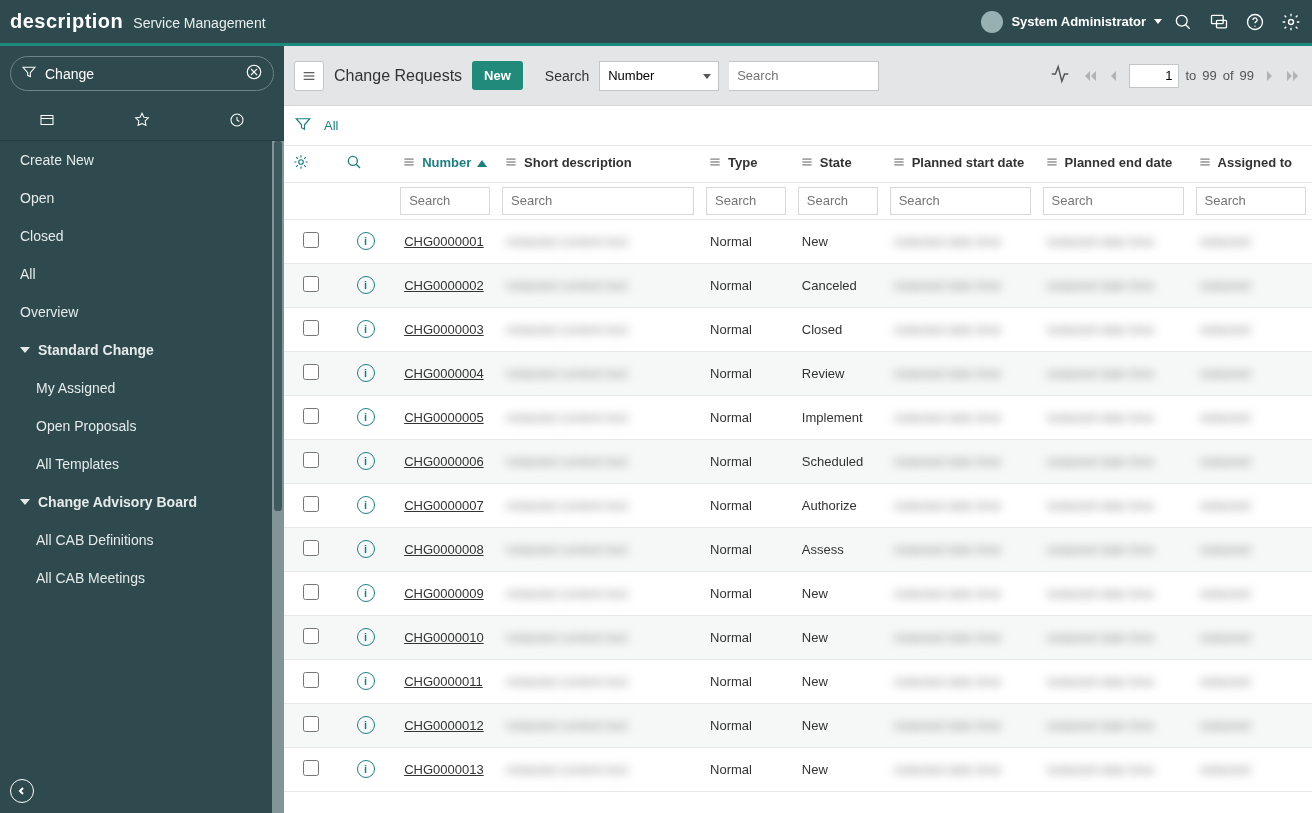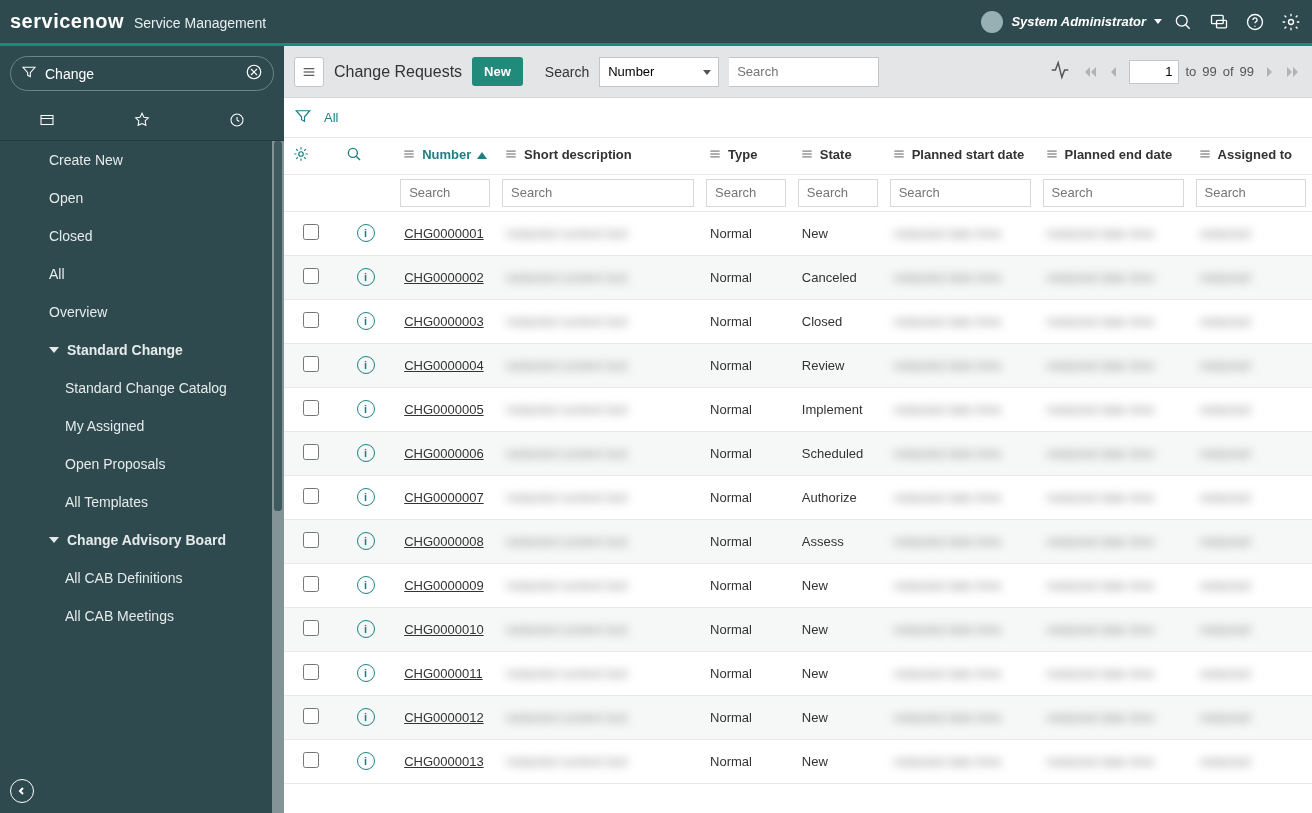--- a/index.html
+++ b/index.html
@@ -7,21 +7,21 @@
   body { display: flex; flex-direction: column; background: #fff; }
 
   
   .topbar { height: 46px; background: #2e4a4f; color: #fff; display: flex; align-items: center; padding: 0 10px; border-bottom: 3px solid #1b8a7d; }
   .logo-box { display: flex; align-items: baseline; gap: 6px; }
   .logo-text { font-size: 20px; font-weight: 700; letter-spacing: .5px; }
   .logo-suffix { font-size: 14px; font-weight: 400; color: #e9eeee; margin-left: 4px; }
   .topbar .spacer { flex: 1; }
   .user-box { display: flex; align-items: center; gap: 8px; margin-right: 10px; cursor: pointer; }
   .avatar { width: 22px; height: 22px; border-radius: 50%; background: #97b0b3; }
-  .user-name { font-weight: 600; font-style: italic; }
+  .user-name { font-weight: 600; }
   .caret-down-icon { width: 0; height: 0; border-left: 4px solid transparent; border-right: 4px solid transparent; border-top: 5px solid #fff; }
   .top-icons { display: flex; align-items: center; gap: 14px; }
   .top-icon { width: 22px; height: 22px; display: flex; align-items: center; justify-content: center; cursor: pointer; }
   .top-icon svg { width: 20px; height: 20px; fill: none; stroke: #fff; stroke-width: 1.6; }
 
   
   .main { flex: 1; display: flex; min-height: 0; }
 
   
   .leftnav { width: 284px; background: #2e4a4f; color: #e6eaea; display: flex; flex-direction: column; position: relative; }
@@ -29,38 +29,38 @@
   .filter-box { display: flex; align-items: center; gap: 8px; border: 1px solid #6e8487; border-radius: 18px; padding: 6px 10px; background: #2e4a4f; }
   .filter-box input { flex: 1; background: transparent; border: none; color: #fff; font-size: 14px; outline: none; }
   .filter-box input::placeholder { color: #c9d2d3; }
   .filter-icon svg, .clear-icon svg { width: 16px; height: 16px; stroke: #fff; fill: none; stroke-width: 1.6; }
   .clear-icon svg { width: 18px; height: 18px; }
   .clear-icon { cursor: pointer; }
 
   .nav-icon-row { display: flex; justify-content: space-around; align-items: center; height: 42px; border-bottom: 1px solid #243b3f; }
   .nav-icon-row .top-icon svg { stroke-width: 1.4; width: 18px; height: 18px; }
 
-  .nav-scroll { flex: 1; overflow: hidden; position: relative; margin-left: 29px; }
+  .nav-scroll { flex: 1; overflow: hidden; position: relative; }
   .nav-list { list-style: none; }
   .nav-list li { padding: 11px 20px; font-size: 14px; cursor: pointer; }
   .nav-list li.section { font-weight: 600; display: flex; align-items: center; gap: 8px; }
   .nav-list li.sub { padding-left: 36px; }
   .section .chev { width: 0; height: 0; border-left: 5px solid transparent; border-right: 5px solid transparent; border-top: 6px solid #e6eaea; }
 
   .nav-scrollbar { position: absolute; right: 0; top: 0; width: 12px; height: 100%; background: #839496; }
   .nav-thumb { position: absolute; left: 2px; width: 8px; top: 0; height: 55%; background: #3e5a5e; border-radius: 3px; }
 
   .collapse-btn { position: absolute; left: 10px; bottom: 10px; width: 24px; height: 24px; border: 1.6px solid #fff; border-radius: 50%; display:flex; align-items:center; justify-content:center; cursor:pointer;}
   .collapse-btn svg { width: 10px; height: 10px; stroke:#fff; fill:none; stroke-width:2;}
 
   
   .content { flex: 1; display: flex; flex-direction: column; min-width: 0; }
 
   
-  .list-header { height: 52px; background: #e3e5e6; display: flex; align-items: center; padding: 0 10px; gap: 10px; border-bottom: 1px solid #d4d6d7; }
+  .list-header { height: 60px; background: #e3e5e6; display: flex; align-items: center; padding: 0 10px; gap: 10px; border-bottom: 1px solid #d4d6d7; }
   .hamburger-btn { width: 30px; height: 30px; border: 1px solid #c3c6c7; background: #fff; border-radius: 3px; display:flex;align-items:center;justify-content:center; cursor:pointer;}
   .hamburger-btn svg { width: 16px; height: 16px; stroke:#555; fill:none; stroke-width:1.8;}
   .list-title { font-size: 16px; color:#333; font-weight:400;}
   .new-btn { background:#218a7a; color:#fff; border:none; border-radius:3px; padding:7px 12px; font-size:13px; font-weight:600; cursor:pointer;}
   .search-label { margin-left: 12px; color:#333; font-size:14px;}
   .search-select { height:30px; width:120px; border:1px solid #c3c6c7; background:#fff; padding:0 8px; font-size:13px; appearance:none; position:relative;}
   .select-wrap { position:relative;}
   .select-wrap::after { content:''; position:absolute; right:8px; top:13px; width:0;height:0;border-left:4px solid transparent;border-right:4px solid transparent;border-top:5px solid #555;}
   .search-input { height:30px; width:150px; border:1px solid #c3c6c7; border-left:none; padding:0 8px; font-size:13px;}
   .list-header .spacer { flex:1;}
@@ -107,21 +107,21 @@
   col.c-state{width:90px;}
   col.c-ps  { width:150px;}
   col.c-pe  { width:150px;}
   col.c-asg { width:120px;}
 </style>
 </head>
 <body>
 
 <div class="topbar">
   <div class="logo-box">
-    <span class="logo-text">servicenow</span>
+    <span class="logo-text">description</span>
     <span class="logo-suffix">Service Management</span>
   </div>
   <div class="spacer"></div>
   <div class="user-box">
     <div class="avatar"></div>
     <span class="user-name">System Administrator</span>
     <span class="caret-down-icon"></span>
   </div>
   <div class="top-icons">
     <div class="top-icon">
@@ -191,21 +191,20 @@
       <ul class="nav-list" id="nav-list">
           <li>Create New</li>
           <li>Open</li>
           <li>Closed</li>
           <li>All</li>
           <li>Overview</li>
           <li class="section">
             <span class="chev"></span>
             <span>Standard Change</span>
           </li>
-          <li class="sub">Standard Change Catalog</li>
           <li class="sub">My Assigned</li>
           <li class="sub">Open Proposals</li>
           <li class="sub">All Templates</li>
           <li class="section">
             <span class="chev"></span>
             <span>Change Advisory Board</span>
           </li>
           <li class="sub">All CAB Definitions</li>
           <li class="sub">All CAB Meetings</li>
         </ul>

